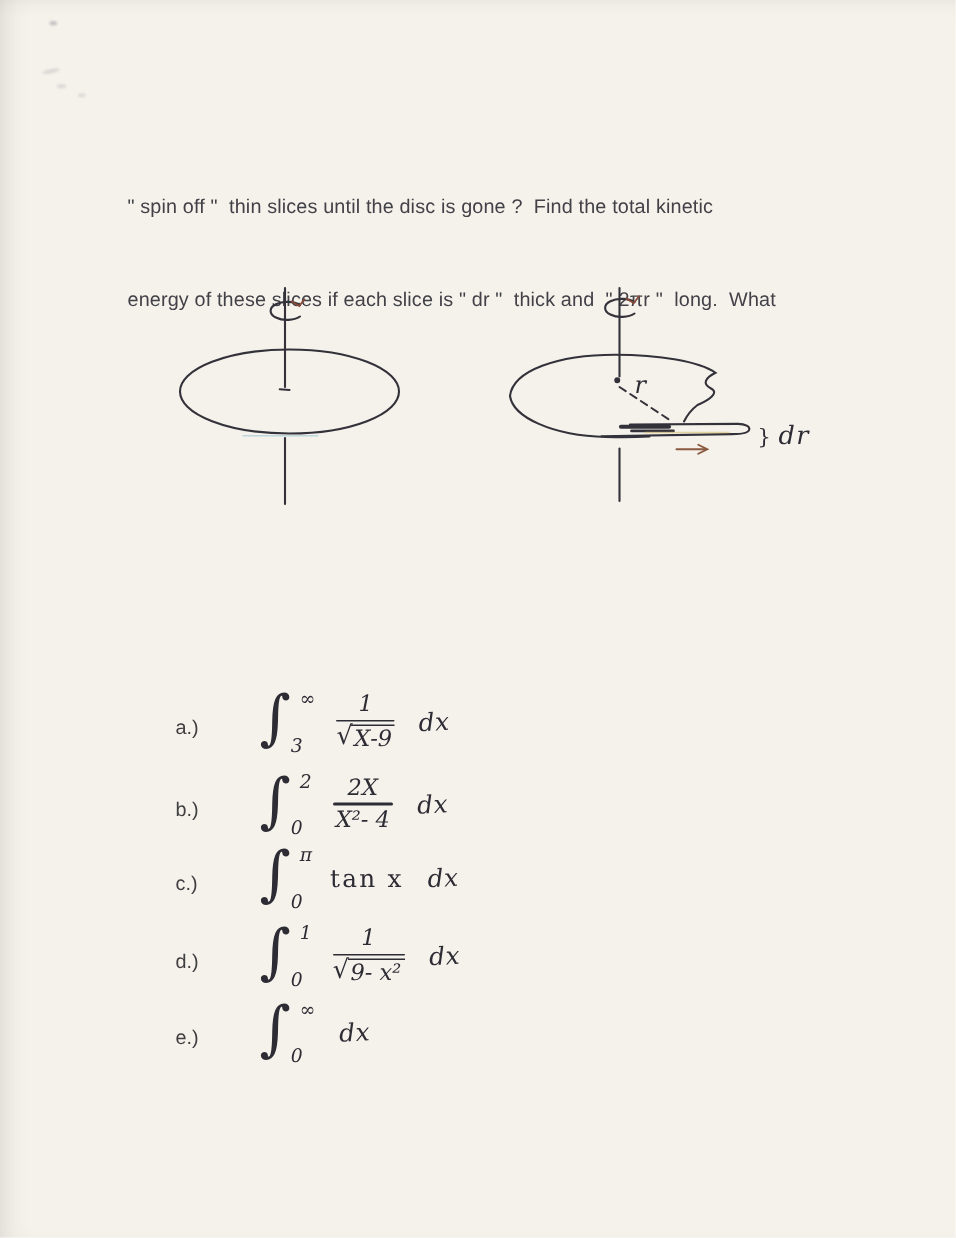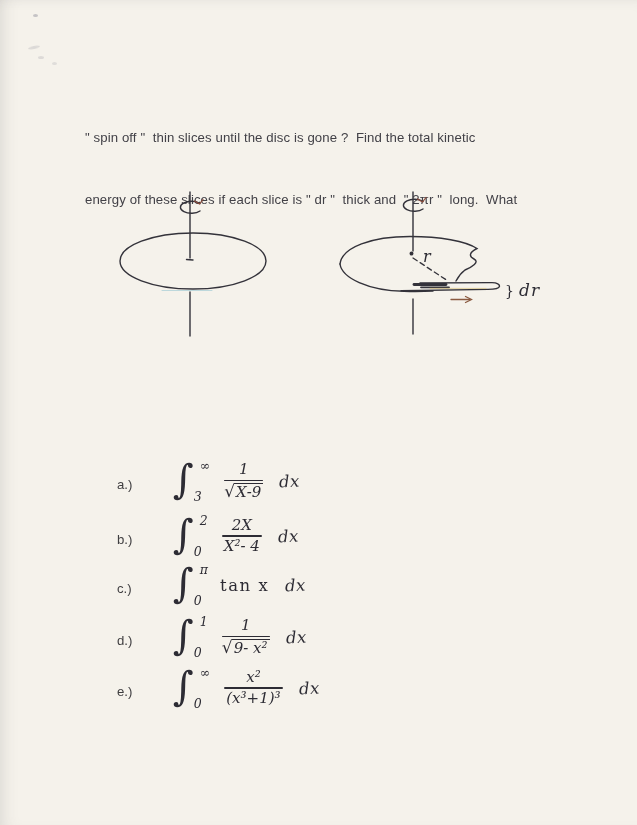--- a/index.html
+++ b/index.html
@@ -195,21 +195,16 @@
 
   <div class="int-row row-e">
     <span class="q-label">e.)</span>
     <span class="int-wrap">
       <span class="int-sign">∫</span>
       <span class="int-limits">
         <span class="lim-up">∞</span>
         <span class="lim-lo">0</span>
       </span>
     </span>
-    <span class="frac">
-      <span class="plain">x²</span>
-      <span class="frac-bar"></span>
-      <span class="plain">(x³+1)³</span>
-    </span>
     <span class="dx">dx</span>
   </div>
 
 </div>
 
 </body></html>

